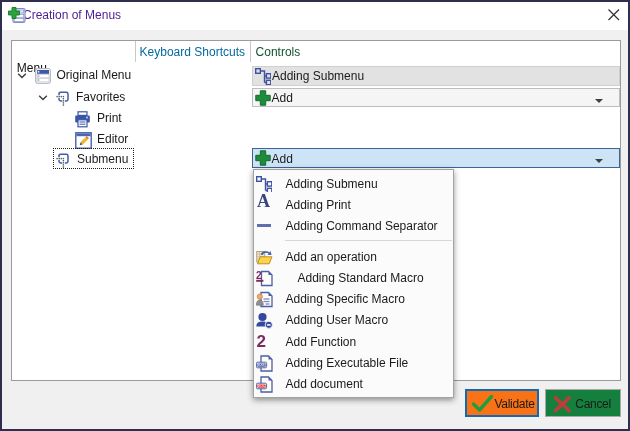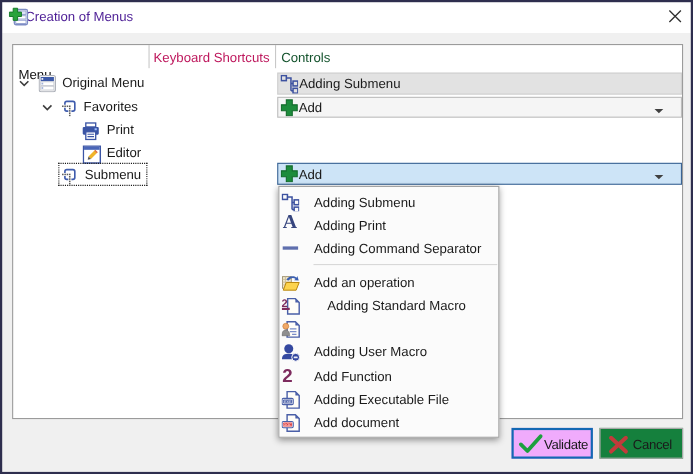--- a/index.html
+++ b/index.html
@@ -30,21 +30,21 @@
   <div class="abs txt" style="left:23px;top:8px;color:#4c1d95">Creation of Menus</div>
   <svg class="abs" style="left:607px;top:8px" width="14" height="14" viewBox="0 0 14 14">
     <path d="M1.5 1.5 L12 12 M12 1.5 L1.5 12" stroke="#303030" stroke-width="1.2"></path>
   </svg>
 
   <div id="table">
     <div class="vline" style="left:122.5px"></div>
     <div class="vline" style="left:237.5px"></div>
   </div>
   <div class="abs txt" style="left:16.8px;top:61px;z-index:2;color:#111">Menu</div>
-  <div class="abs txt" style="left:139.6px;top:44.6px;z-index:2;color:#be185d">Keyboard Shortcuts</div>
+  <div class="abs txt" style="left:139.6px;top:44.6px;z-index:2;color:#0369a1">Keyboard Shortcuts</div>
   <div class="abs txt" style="left:255.6px;top:44.6px;z-index:2;color:#14532d">Controls</div>
 
   <svg class="abs" style="left:17px;top:70.5px;z-index:2" width="10" height="10" viewBox="0 0 10 10">
     <path d="M1.2 2.8 L5 6.6 L8.8 2.8" fill="none" stroke="#3c3c3c" stroke-width="1.4"></path>
   </svg>
   <svg class="abs" style="left:34.5px;top:67.5px;z-index:2" width="16" height="16" viewBox="0 0 16 16">
     <rect x="0.6" y="0.6" width="14.8" height="14.8" rx="1.8" fill="#f4f4f4" stroke="#aeb2ba" stroke-width="1"></rect>
     <rect x="2" y="2" width="12" height="3.8" fill="#3c59a8"></rect>
     <rect x="2.7" y="2.9" width="1.6" height="1.7" fill="#ffffff" opacity="0.9"></rect>
     <rect x="2" y="6.4" width="12" height="3.4" fill="#ffffff" stroke="#c2c6ce" stroke-width="0.7"></rect>
@@ -175,20 +175,21 @@
 
     <svg class="abs" style="left:2.5px;top:121.5px" width="17" height="17" viewBox="0 0 17 17">
       <path d="M5 1.5 H12.5 L16 5 V15.5 H5 Z" fill="#fffdf8" stroke="#4a5fa8" stroke-width="1.3"></path>
       <path d="M12.5 1.5 L12.5 5 L16 5 Z" fill="#4a5fa8"></path>
       <line x1="7.5" y1="8" x2="13.5" y2="8" stroke="#7a8cc8" stroke-width="1.3"></line>
       <line x1="7.5" y1="10.5" x2="13.5" y2="10.5" stroke="#7a8cc8" stroke-width="1.3"></line>
       <line x1="9.5" y1="13" x2="13.5" y2="13" stroke="#7a8cc8" stroke-width="1.3"></line>
       <circle cx="3.8" cy="5.6" r="2.7" fill="#f0a868" stroke="#c77d3a" stroke-width="0.6"></circle>
       <path d="M0.3 14.2 C0.3 10.6 1.8 8.9 3.8 8.9 C5.8 8.9 7.3 10.6 7.3 14.2 Z" fill="#8f8f8f" stroke="#6e6e6e" stroke-width="0.6"></path>
     </svg>
+    <div class="abs txt" style="left:32px;top:122.5px">Adding Specific Macro</div>
 
     <svg class="abs" style="left:2.5px;top:142.7px" width="17" height="17" viewBox="0 0 17 17">
       <circle cx="6.5" cy="5" r="4.1" fill="#3448a0"></circle>
       <path d="M0.3 14.6 C0.3 10.6 3 9.6 6.5 9.6 C10 9.6 12.7 10.6 12.7 14.6 Z" fill="#3448a0"></path>
       <circle cx="12.8" cy="12.8" r="3.6" fill="#3448a0" stroke="#fbfbfb" stroke-width="0.9"></circle>
       <rect x="11" y="12" width="3.6" height="1.7" rx="0.5" fill="#ffffff" opacity="0.9"></rect>
     </svg>
     <div class="abs txt" style="left:32px;top:143.8px">Adding User Macro</div>
 
     <div class="abs" style="left:3px;top:163.5px;font-weight:bold;font-size:17px;line-height:17px;color:#7d2b5e">2</div>
@@ -206,21 +207,21 @@
     <svg class="abs" style="left:2.5px;top:206.4px" width="17" height="17" viewBox="0 0 17 17">
       <path d="M5 1 H12.5 L16 4.5 V16 H5 Z" fill="#fffdf8" stroke="#4a5fa8" stroke-width="1.3"></path>
       <path d="M12.5 1 L12.5 4.5 L16 4.5 Z" fill="#4a5fa8"></path>
       <rect x="0.4" y="7.2" width="10.2" height="5.6" rx="1.2" fill="#fbfbfb" stroke="#4a5fa8" stroke-width="1"></rect>
       <rect x="1.4" y="8.2" width="8.2" height="3.6" rx="0.6" fill="#e04040"></rect>
       <text x="5.5" y="11.4" font-size="3.4" fill="#ffffff" text-anchor="middle" font-family="Liberation Sans">DOC</text>
     </svg>
     <div class="abs txt" style="left:32px;top:207.4px">Add document</div>
   </div>
 
-  <div class="btn" style="left:464.5px;width:74px;background:#f0abfc;border:2px solid #1268b3">
+  <div class="btn" style="left:464.5px;width:74px;background:#f97316;border:2px solid #1268b3">
     <svg class="abs" style="left:4px;top:3px" width="24" height="20" viewBox="0 0 24 20">
       <path d="M2.5 10 L8.5 16 L20.5 2.5" fill="none" stroke="#1d9f3f" stroke-width="3.4" stroke-linecap="round" stroke-linejoin="round"></path>
     </svg>
     <div class="abs txt" style="left:28px;top:5.5px;letter-spacing:-0.3px">Validate</div>
   </div>
   <div class="btn" style="left:545.3px;width:76px;background:#15803d;border:1px solid #a8a8a8">
     <svg class="abs" style="left:7px;top:6px" width="19" height="17" viewBox="0 0 19 17">
       <path d="M2.5 2 L16 14.5 M16 2 L2.5 14.5" stroke="#c23b3b" stroke-width="3.6" stroke-linecap="round"></path>
     </svg>
     <div class="abs txt" style="left:29px;top:6.5px;letter-spacing:-0.3px">Cancel</div>

